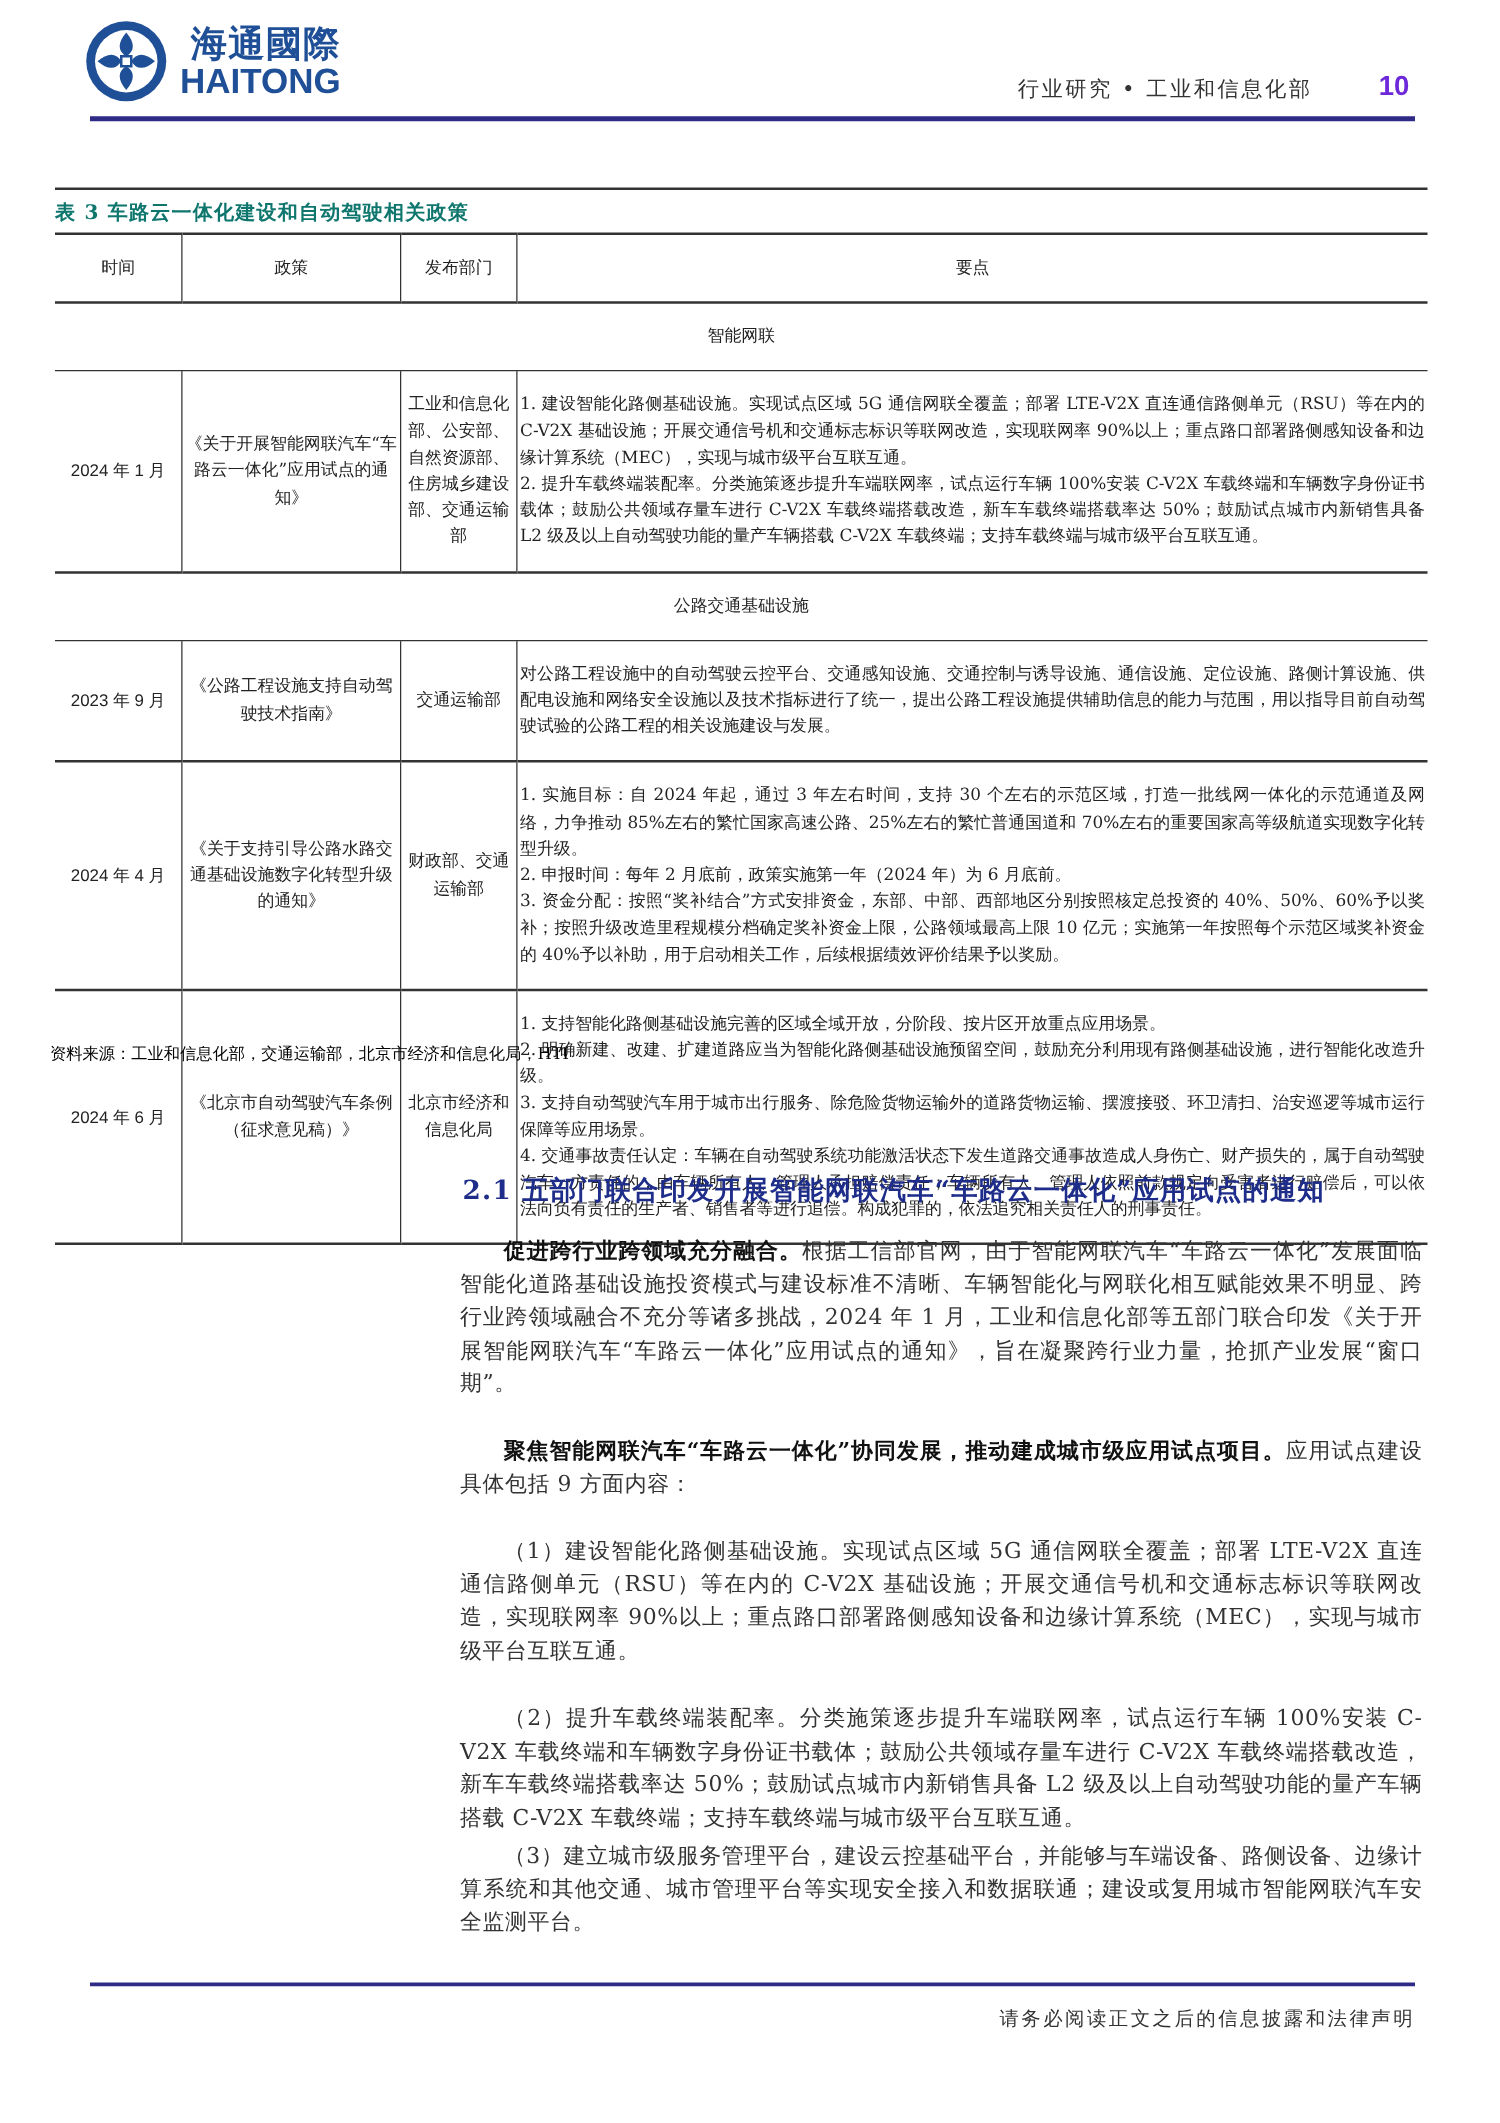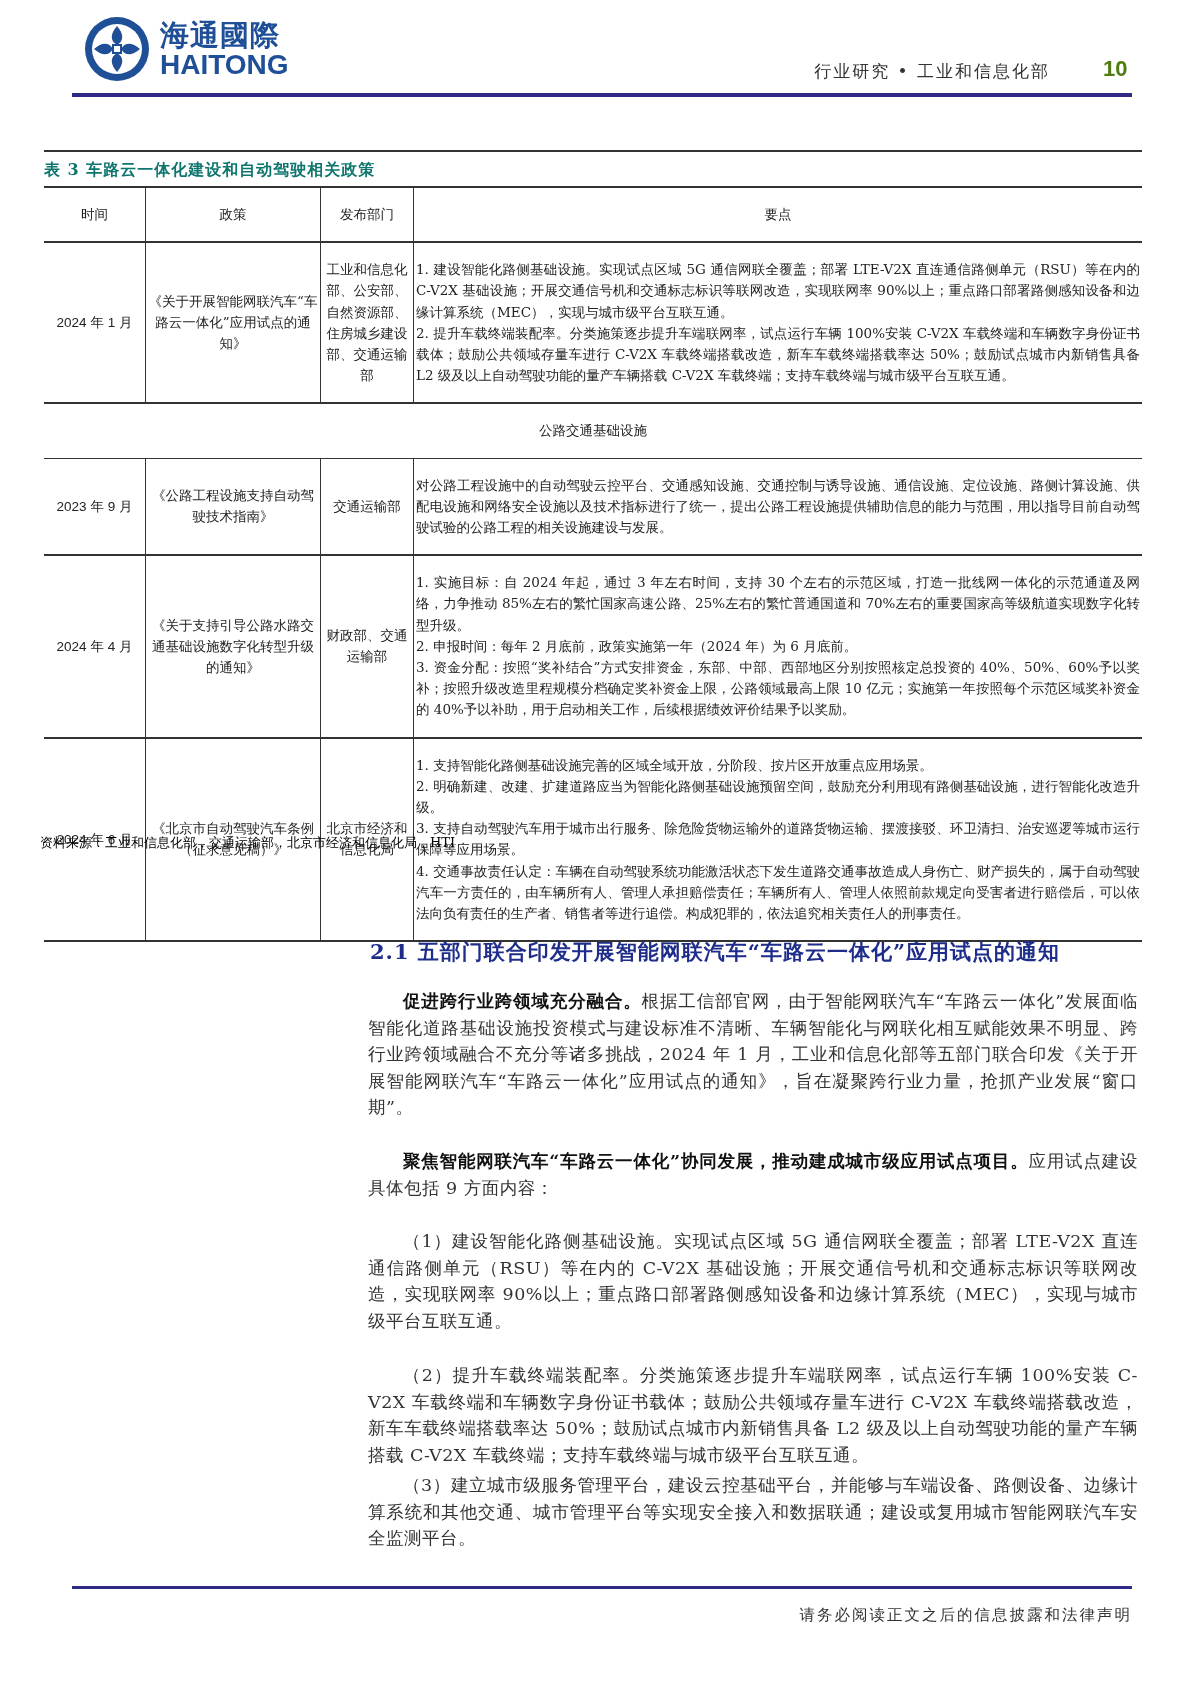--- a/index.html
+++ b/index.html
@@ -1,23 +1,23 @@
 <!DOCTYPE html>
 <html><head>
   <meta charset="utf-8">
   <style>
     html, body { margin:0; padding:0; background:#ffffff; }
     body { width:1200px; height:1698px; position:relative; font-family:"DejaVu Serif", "Liberation Serif", serif; color:#222; overflow:hidden; }
-    .logo { position:absolute; left:82px; top:14px; display:flex; align-items:center; }
+    .logo { position:absolute; left:66px; top:14px; display:flex; align-items:center;text-align:right; }
     .logo-mark { width:70px; height:70px; }
     .logo-text { margin-left:8px; color:#1f4f96; }
     .logo-cn { font-family:"DejaVu Sans", sans-serif; font-size:29px; font-weight:bold; letter-spacing:1px; line-height:32px; }
     .logo-en { font-family:"Liberation Sans", sans-serif; font-size:28px; font-weight:bold; line-height:28px; letter-spacing:0px; }
     .header-right { position:absolute; top:60px; right:150px; font-size:17px; color:#333; letter-spacing:2px; }
-    .page-num { position:absolute; top:56px; left:1103px; font-family:"Liberation Sans", sans-serif; font-size:22px; font-weight:bold; color:#4d7c0f; }
+    .page-num { position:absolute; top:56px; left:1103px; font-family:"Liberation Sans", sans-serif; font-size:22px; font-weight:bold; color:#6d28d9; }
     .header-rule { position:absolute; left:72px; top:93px; width:1060px; height:4px; background:#2e2a86; }
     .table-title { position:absolute; left:44px; top:160px; font-size:16px; font-weight:bold; color:#0f766e; letter-spacing:1px; }
     .rule-top { position:absolute; left:44px; top:150px; width:1098px; height:2px; background:#333; }
     table.policy { position:absolute; left:44px; top:186px; width:1098px; border-collapse:collapse; font-size:13.5px; line-height:21.2px; }
     table.policy th, table.policy td { border:1px solid #333; padding:16px 2px; vertical-align:middle; }
     table.policy th { font-weight:normal; height:20px; text-align:center; border-top:2px solid #333; border-bottom:2px solid #333; }
     table.policy tr.section td { text-align:center; height:20px; border-left:none; border-right:none; }
     table.policy tr.data td { border-bottom:2px solid #333; }
     table.policy td.c-time { width:97px; text-align:center; font-family:"Liberation Sans", "DejaVu Sans", sans-serif; }
     table.policy td.c-policy { width:170px; text-align:center; }
@@ -62,20 +62,23 @@
 <table class="policy">
   <thead>
     <tr>
       <th>时间</th>
       <th>政策</th>
       <th>发布部门</th>
       <th>要点</th>
     </tr>
   </thead>
   <tbody>
+    <tr class="section">
+      <td colspan="4">智能网联</td>
+    </tr>
     <tr class="data" style="height:158px;">
       <td class="c-time">2024 年 1 月</td>
       <td class="c-policy">《关于开展智能网联汽车“车路云一体化”应用试点的通知》</td>
       <td class="c-dept">工业和信息化部、公安部、自然资源部、住房城乡建设部、交通运输部</td>
       <td class="c-points">
         <span class="pt">1. 建设智能化路侧基础设施。实现试点区域 5G 通信网联全覆盖；部署 LTE-V2X 直连通信路侧单元（RSU）等在内的 C-V2X 基础设施；开展交通信号机和交通标志标识等联网改造，实现联网率 90%以上；重点路口部署路侧感知设备和边缘计算系统（MEC），实现与城市级平台互联互通。</span>
         <span class="pt">2. 提升车载终端装配率。分类施策逐步提升车端联网率，试点运行车辆 100%安装 C-V2X 车载终端和车辆数字身份证书载体；鼓励公共领域存量车进行 C-V2X 车载终端搭载改造，新车车载终端搭载率达 50%；鼓励试点城市内新销售具备 L2 级及以上自动驾驶功能的量产车辆搭载 C-V2X 车载终端；支持车载终端与城市级平台互联互通。</span>
       </td>
     </tr>
 

